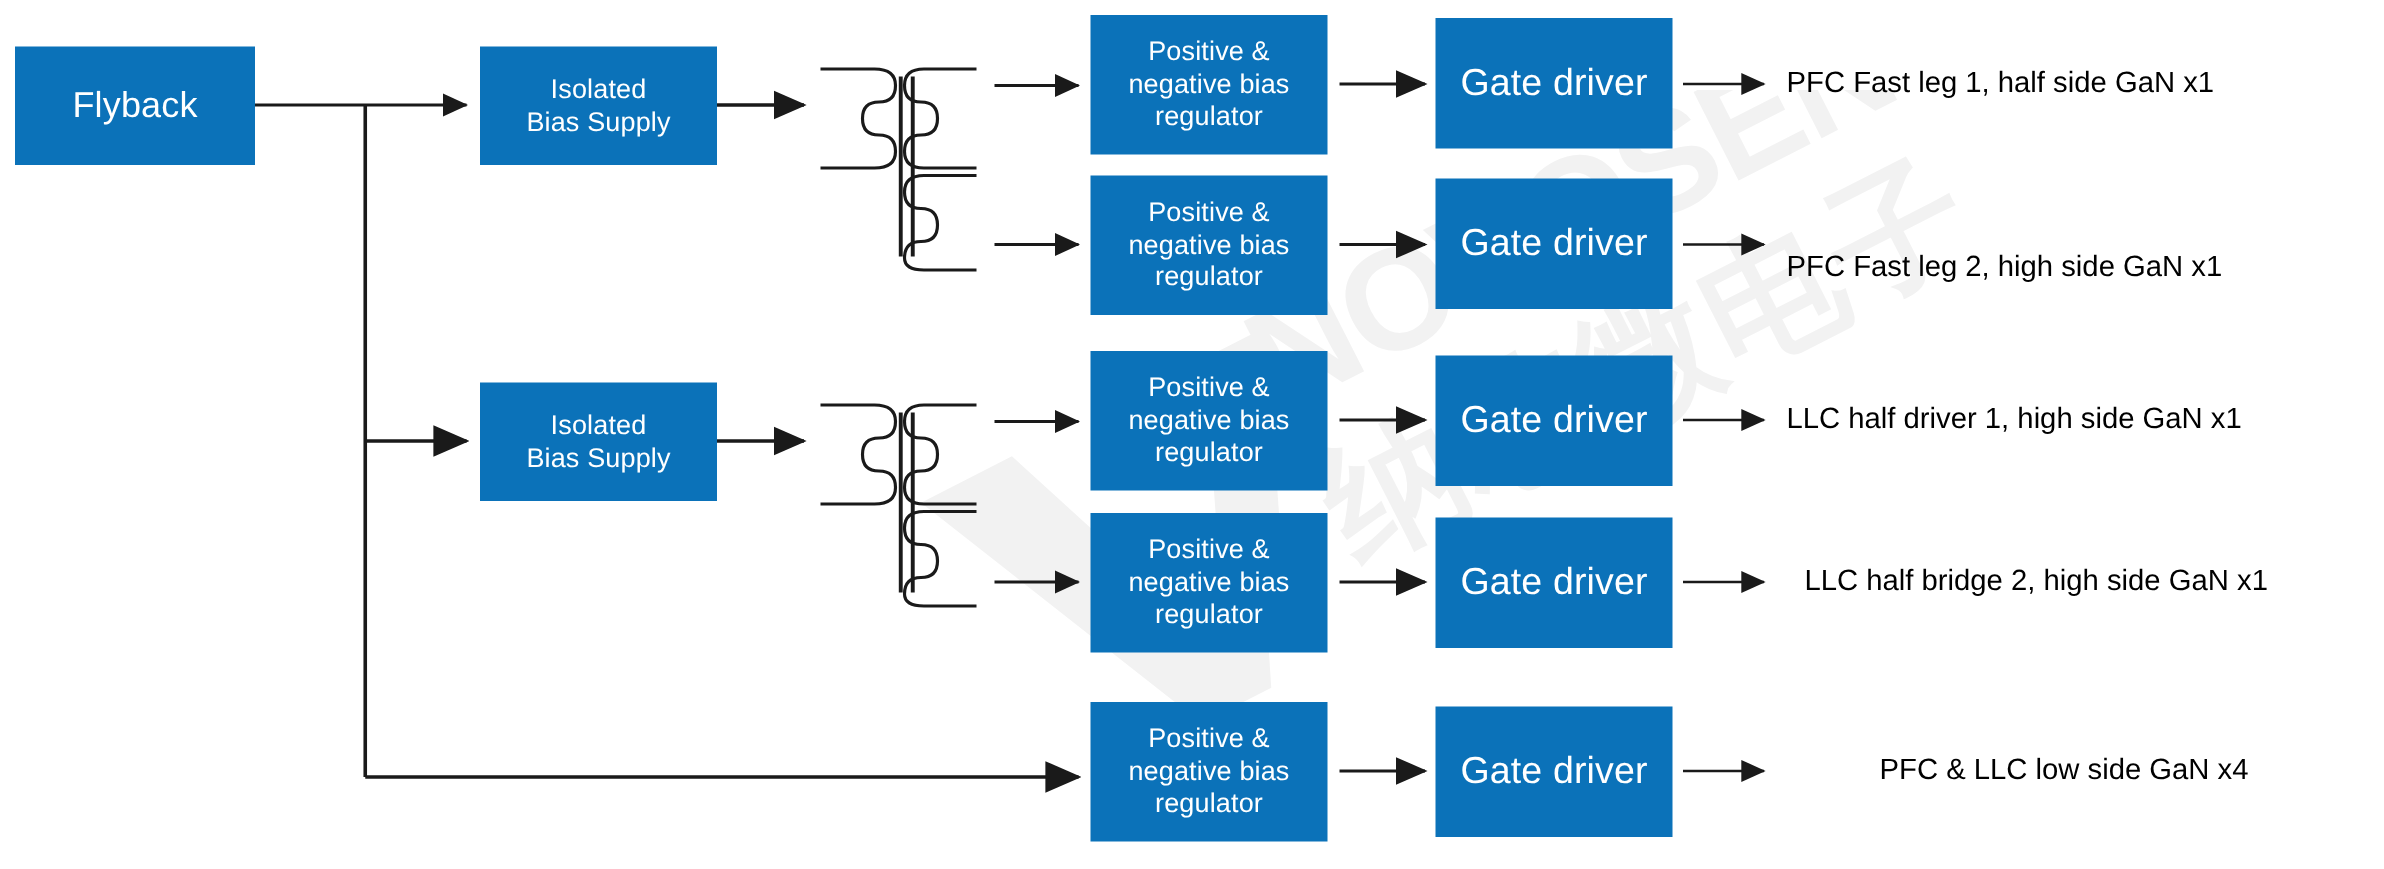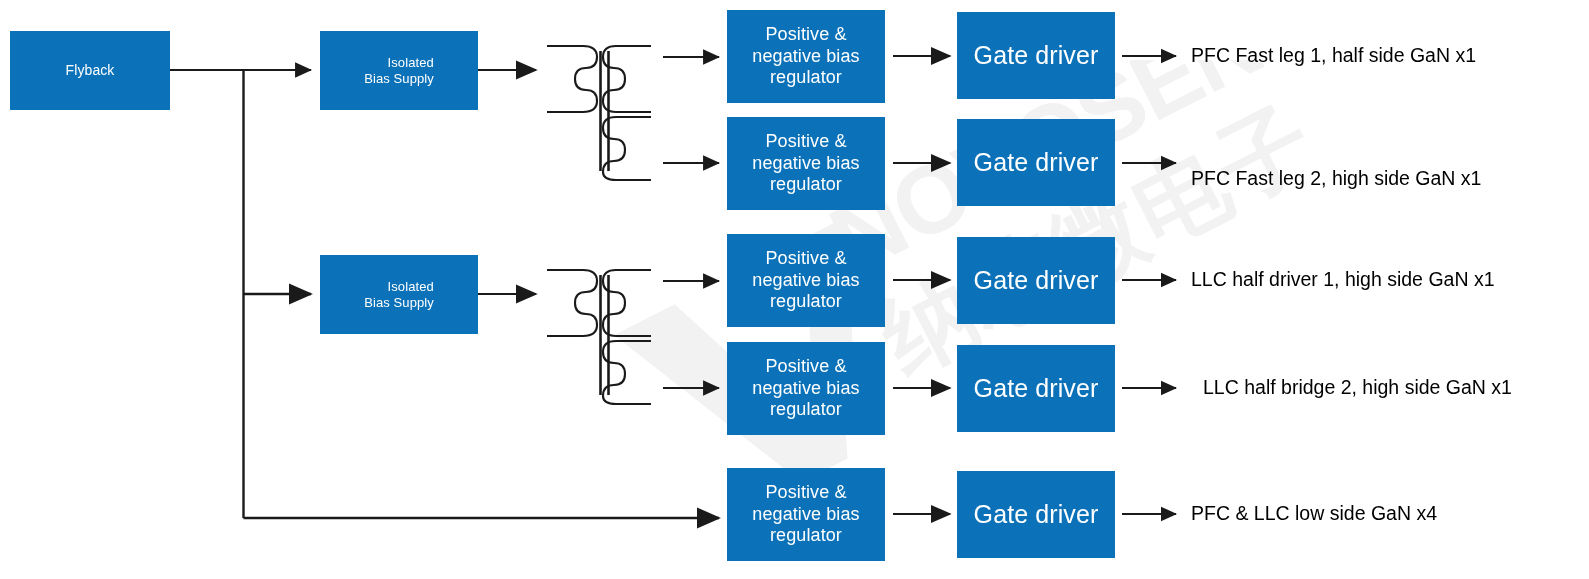--- a/index.html
+++ b/index.html
@@ -44,22 +44,22 @@
     background: #0b72b9;
     color: #ffffff;
     display: flex;
     align-items: center;
     justify-content: center;
     text-align: center;
     line-height: 1.22;
     box-sizing: border-box;
     letter-spacing: .1px;
   }
-  .blk.f   { font-size: 14px; }
-  .blk.ibs { font-size: 13px; text-align: right; }
+  .blk.f   { font-size: 24px; }
+  .blk.ibs { font-size: 18px; }
   .blk.reg { font-size: 18px; }
   .blk.gd  { font-size: 25px; }
 
   .outlbl {
     position: absolute;
     z-index: 3;
     color: #000000;
     font-size: 19.5px;
     white-space: nowrap;
     line-height: 1;
@@ -240,17 +240,17 @@
   </div>
 
   <div class="outlbl" style="left:1191px; top:270px;">
     <span>LLC half driver 1, high side GaN x1</span>
   </div>
 
   <div class="outlbl" style="left:1203px; top:378px;">
     <span>LLC half bridge 2, high side GaN x1</span>
   </div>
 
-  <div class="outlbl" style="left:1191px; top:504px;">
+  <div class="outlbl" style="left:1253px; top:504px;">
     <span>PFC &amp; LLC low side GaN x4</span>
   </div>
 
 </div>
 
 </body></html>

